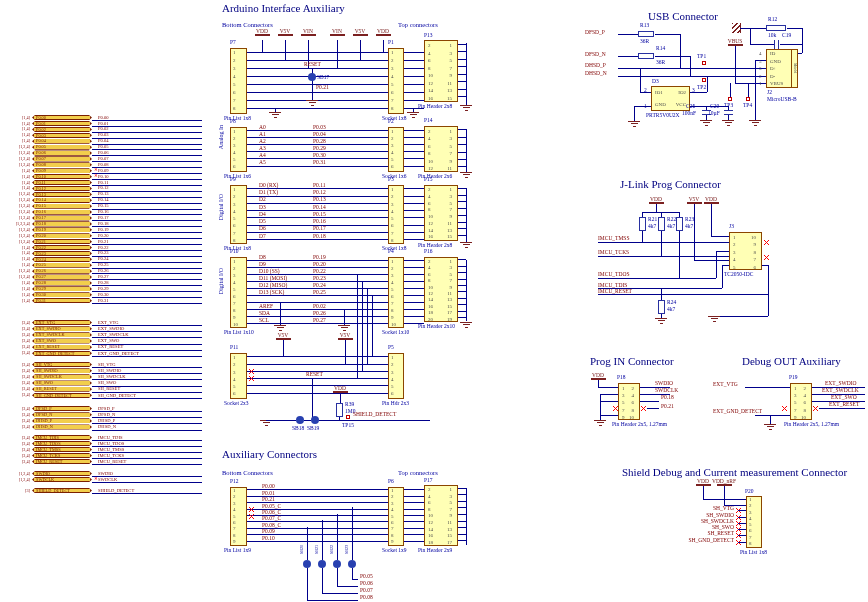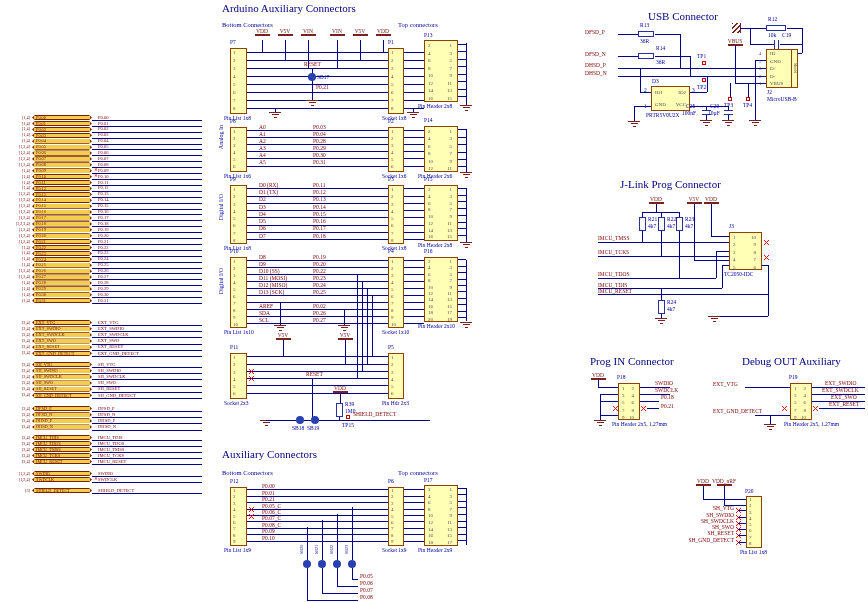--- a/index.html
+++ b/index.html
@@ -697,21 +697,21 @@
           <span class="ptx">SHIELD_DETECT</span>
         </div>
       </div>
   <span class="pm"></span>
   <span class="pn">SHIELD_DETECT</span>
   <div class="pw"></div>
  </div>
   </div>
 
 <div class="sec" style="left:222px;top:2px;width:250px;height:446px">
- <span class="t" style="left:0;top:0">Arduino Auxiliary Connectors</span>
+ <span class="t" style="left:0;top:0">Arduino Interface Auxiliary</span>
  <span class="sub" style="left:0;top:19px">Bottom Connectors</span>
  <span class="sub" style="left:176px;top:19px">Top connectors</span>
 
  <div class="pf" style="left:27px;top:26px">
       <span class="pfl">VDD</span>
       <i></i>
     </div>
  <div class="pf" style="left:50px;top:26px">
       <span class="pfl">V5V</span>
       <i></i>
@@ -1700,20 +1700,21 @@
  <div class="hw" style="left:227px;top:44px;width:53px"></div>
  <span class="net" style="left:237px;top:38px">EXT_SWDCLK</span>
  <div class="hw" style="left:227px;top:51px;width:53px"></div>
  <span class="net" style="left:246px;top:45px">EXT_SWO</span>
  <div class="xm" style="left:228px;top:56px"></div>
  <div class="hw" style="left:234px;top:58px;width:46px"></div>
  <span class="net" style="left:244px;top:52px">EXT_RESET</span>
 </div>
 
 <div class="sec" style="left:620px;top:455px;width:248px;height:110px">
+ <span class="t" style="left:2px;top:11px">Shield Debug and Current measurement Connector</span>
  <div class="pf" style="left:70px;top:23px">
       <span class="pfl">VDD</span>
       <i></i>
     </div>
  <div class="pf" style="left:91px;top:23px">
       <span class="pfl">VDD_nRF</span>
       <i></i>
     </div>
  <div class="vw" style="left:83px;top:31px;height:13px"></div>
  <div class="hw" style="left:83px;top:44px;width:43px"></div>

